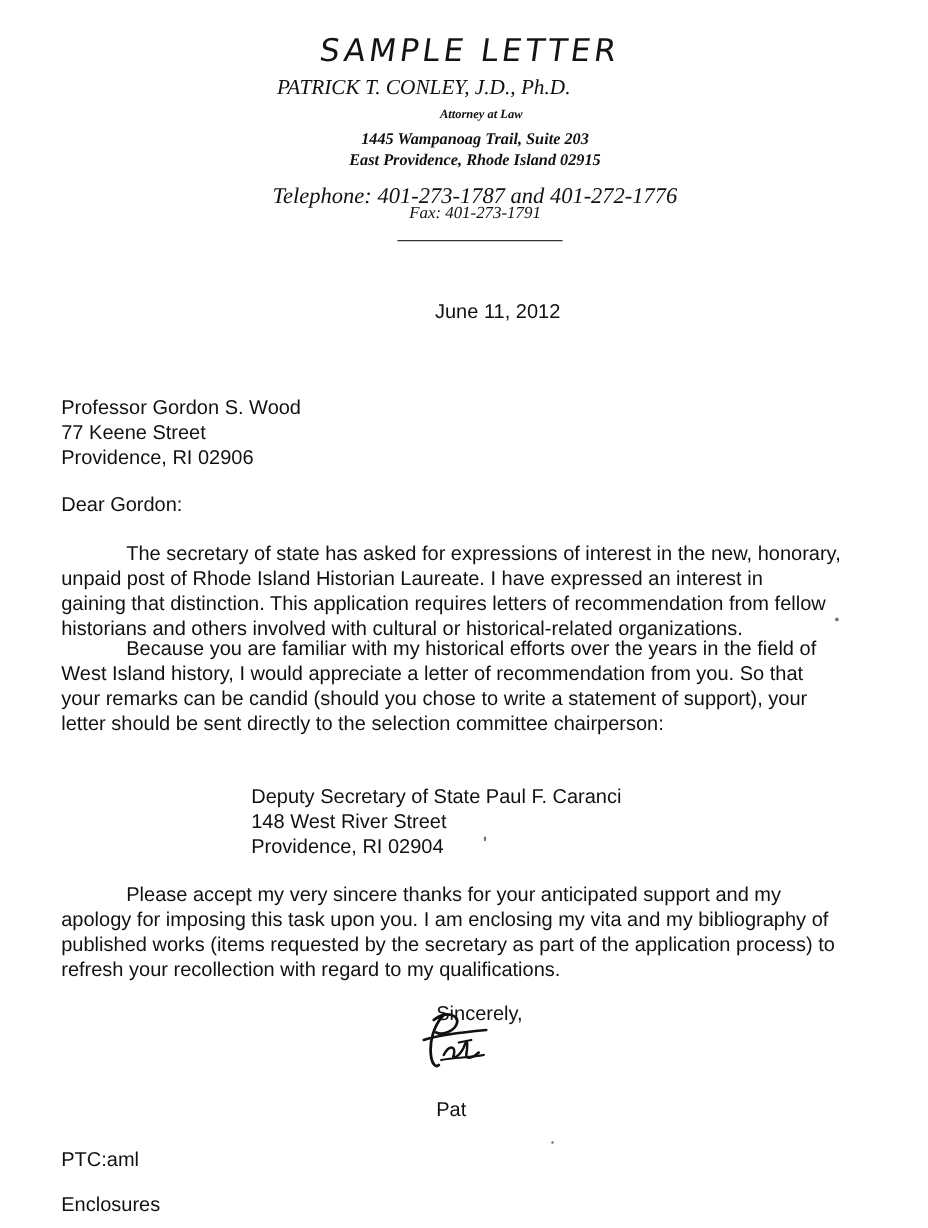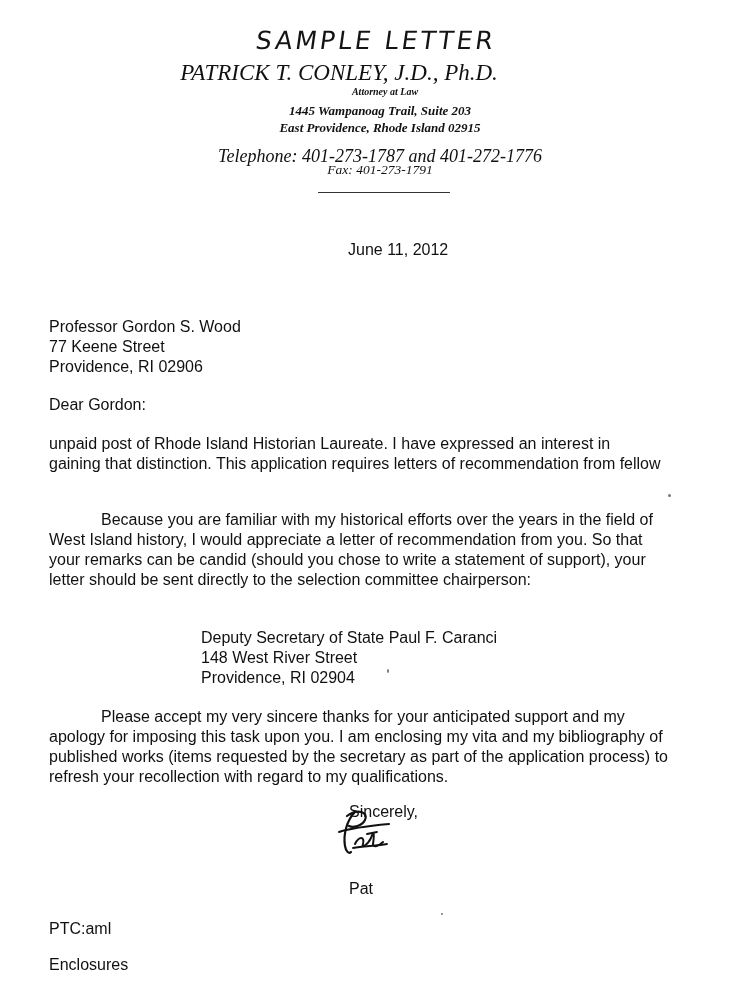--- a/index.html
+++ b/index.html
@@ -1,21 +1,21 @@
 <!DOCTYPE html>
 <html><head>
 <meta charset="utf-8">
 <style>
   html, body { margin: 0; padding: 0; background: #ffffff; }
   body { width: 742px; height: 982px; position: relative; overflow: hidden; color: #111; }
   .page { position: absolute; left: 0; top: 0; width: 742px; height: 982px; background: #fff; }
 
   .stamp { position: absolute; left: 256px; top: 26px; font-family: "DejaVu Sans", sans-serif; font-size: 25px; letter-spacing: 3px; color: #141414; transform: skewX(-8deg); font-weight: normal; }
 
-  .lh-name { position: absolute; left: 0; width: 660px; top: 60px; text-align: center; font-family: "Liberation Serif", serif; font-style: italic; font-size: 23px; padding-left: 18px; box-sizing: border-box; }
+  .lh-name { position: absolute; left: 0; width: 660px; top: 60px; text-align: center; font-family: "Liberation Serif", serif; font-style: italic; font-size: 17px; padding-left: 18px; box-sizing: border-box; }
   .lh-line { position: absolute; left: 0; width: 742px; text-align: center; font-family: "Liberation Serif", serif; font-style: italic; font-size: 13px; padding-left: 18px; box-sizing: border-box; }
   .lh-title { top: 86px; font-weight: bold; font-size: 10px; padding-left: 28px; }
   .lh-addr1 { top: 103px; font-weight: bold; }
   .lh-addr2 { top: 120px; font-weight: bold; }
   .lh-tel { top: 146px; font-size: 18px; }
   .lh-fax { top: 162px; font-size: 13.5px; }
   .rule { position: absolute; left: 318px; top: 192px; width: 132px; height: 0; border-top: 1.5px solid #333; }
 
   .txt { position: absolute; font-family: "Liberation Sans", sans-serif; font-size: 16px; line-height: 20px; color: #111; white-space: nowrap; margin-top: 22px; }
   .date { left: 348px; top: 218px; }
@@ -55,22 +55,24 @@
 
   <div class="txt addr">
     <div>Professor Gordon S. Wood</div>
     <div>77 Keene Street</div>
     <div>Providence, RI 02906</div>
   </div>
 
   <div class="txt salutation">Dear Gordon:</div>
 
   <div class="txt para p1">
+    <div class="indent">The secretary of state has asked for expressions of interest in the new, honorary,</div>
     <div>unpaid post of Rhode Island Historian Laureate.  I have expressed an interest in</div>
     <div>gaining that distinction.  This application requires letters of recommendation from fellow</div>
+    <div>historians and others involved with cultural or historical-related organizations.</div>
   </div>
 
   <div class="txt para p2">
     <div class="indent">Because you are familiar with my historical efforts over the years in the field of</div>
     <div>West Island history, I would appreciate a letter of recommendation from you.  So that</div>
     <div>your remarks can be candid (should you chose to write a statement of support), your</div>
     <div>letter should be sent directly to the selection committee chairperson:</div>
   </div>
 
   <div class="txt recipient">

